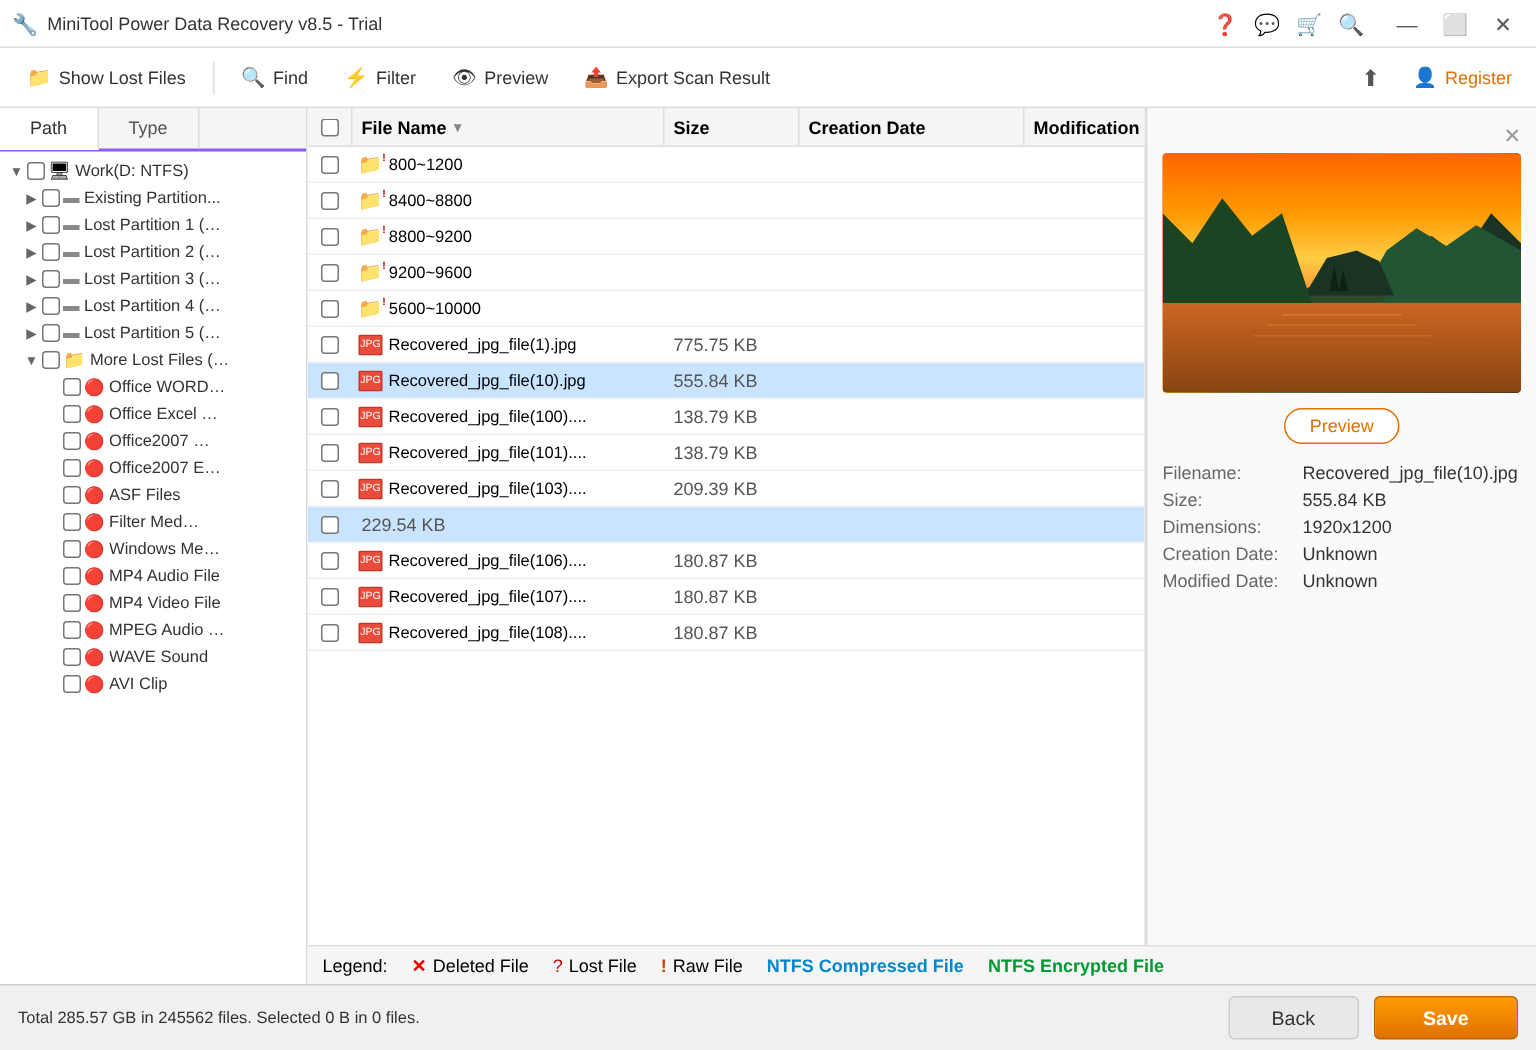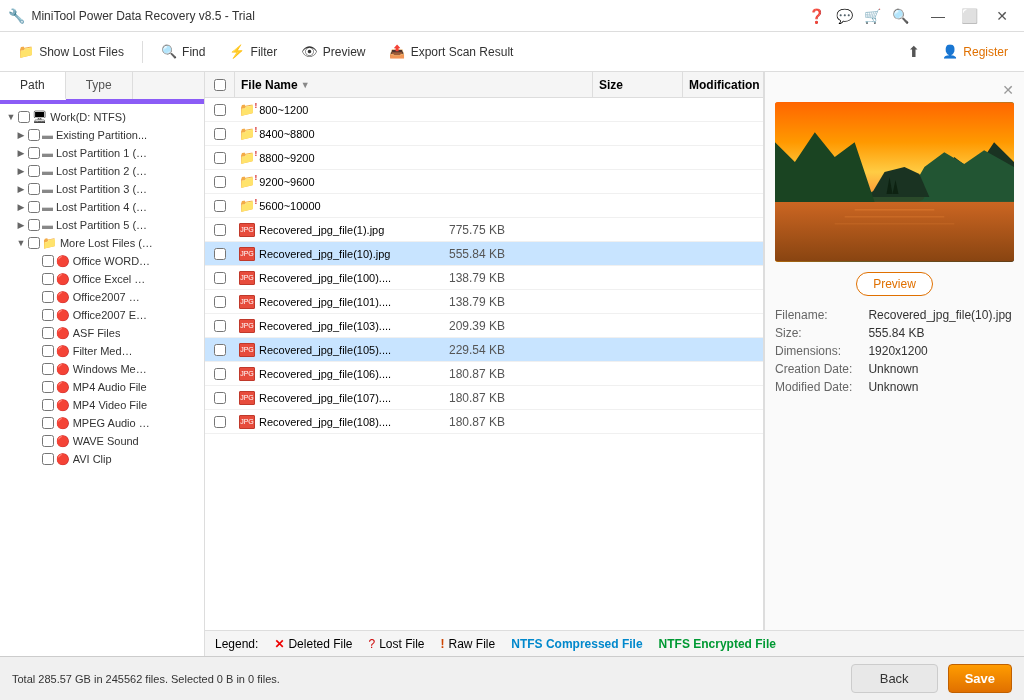--- a/index.html
+++ b/index.html
@@ -57,21 +57,21 @@
     
     .left-panel {
       width: 205px;
       border-right: 1px solid #ddd;
       display: flex;
       flex-direction: column;
       overflow: hidden;
     }
     .tab-bar {
       display: flex;
-      border-bottom: 5px solid #8b5cf6;
+      border-bottom: 2px solid #8b5cf6;
       background: #f5f5f5;
     }
     .tab {
       padding: 6px 20px;
       cursor: pointer;
       font-size: 12px;
       color: #555;
       border-right: 1px solid #ddd;
     }
     .tab.active {
@@ -224,21 +224,21 @@
       color: #333;
       padding: 6px 28px;
       border-radius: 4px;
       cursor: pointer;
       font-size: 13px;
     }
     .save-btn {
       background: linear-gradient(to bottom, #ff9c00, #e07000);
       border: 1px solid #c06000;
       color: #fff;
-      padding: 6px 16px;
+      padding: 6px 32px;
       border-radius: 4px;
       cursor: pointer;
       font-size: 13px;
       font-weight: bold;
     }
 
     input[type=checkbox] { width: 12px; height: 12px; cursor: pointer; }
 
     .indented-1 { padding-left: 14px; }
     .indented-2 { padding-left: 28px; }
@@ -456,20 +456,23 @@
           <div class="col-cb">
             <input type="checkbox" style="">
           </div>
           <div class="col-name">
             <span>File Name</span>
             <span class="sort-arrow">▼</span>
           </div>
           <div class="col-size">
             <span>Size</span>
           </div>
+          <div class="col-creation">
+            <span>Creation Date</span>
+          </div>
           <div class="col-mod">
             <span>Modification</span>
           </div>
         </div>
 
         <div class="file-list-body">
 
           <div class="file-row">
             <div class="col-cb">
                 <input type="checkbox" style="">
@@ -609,24 +612,20 @@
             <div class="col-size">209.39 KB</div>
             <div class="col-creation"></div>
             <div class="col-mod"></div>
           </div>
 
 
           <div class="file-row selected">
             <div class="col-cb">
                 <input type="checkbox" style="">
               </div>
-            <div class="col-name">
-              <div class="file-icon-jpg">JPG</div>
-              <span class="file-name-text">Recovered_jpg_file(105)....</span>
-            </div>
             <div class="col-size">229.54 KB</div>
             <div class="col-creation"></div>
             <div class="col-mod"></div>
           </div>
 
           <div class="file-row">
             <div class="col-cb">
                 <input type="checkbox" style="">
               </div>
             <div class="col-name">

